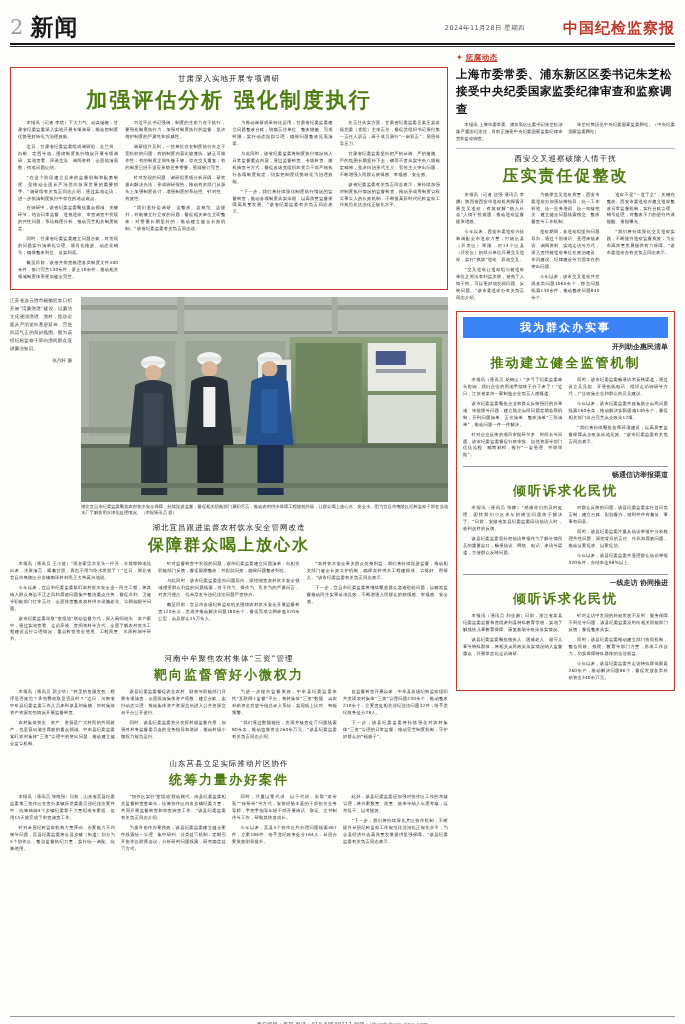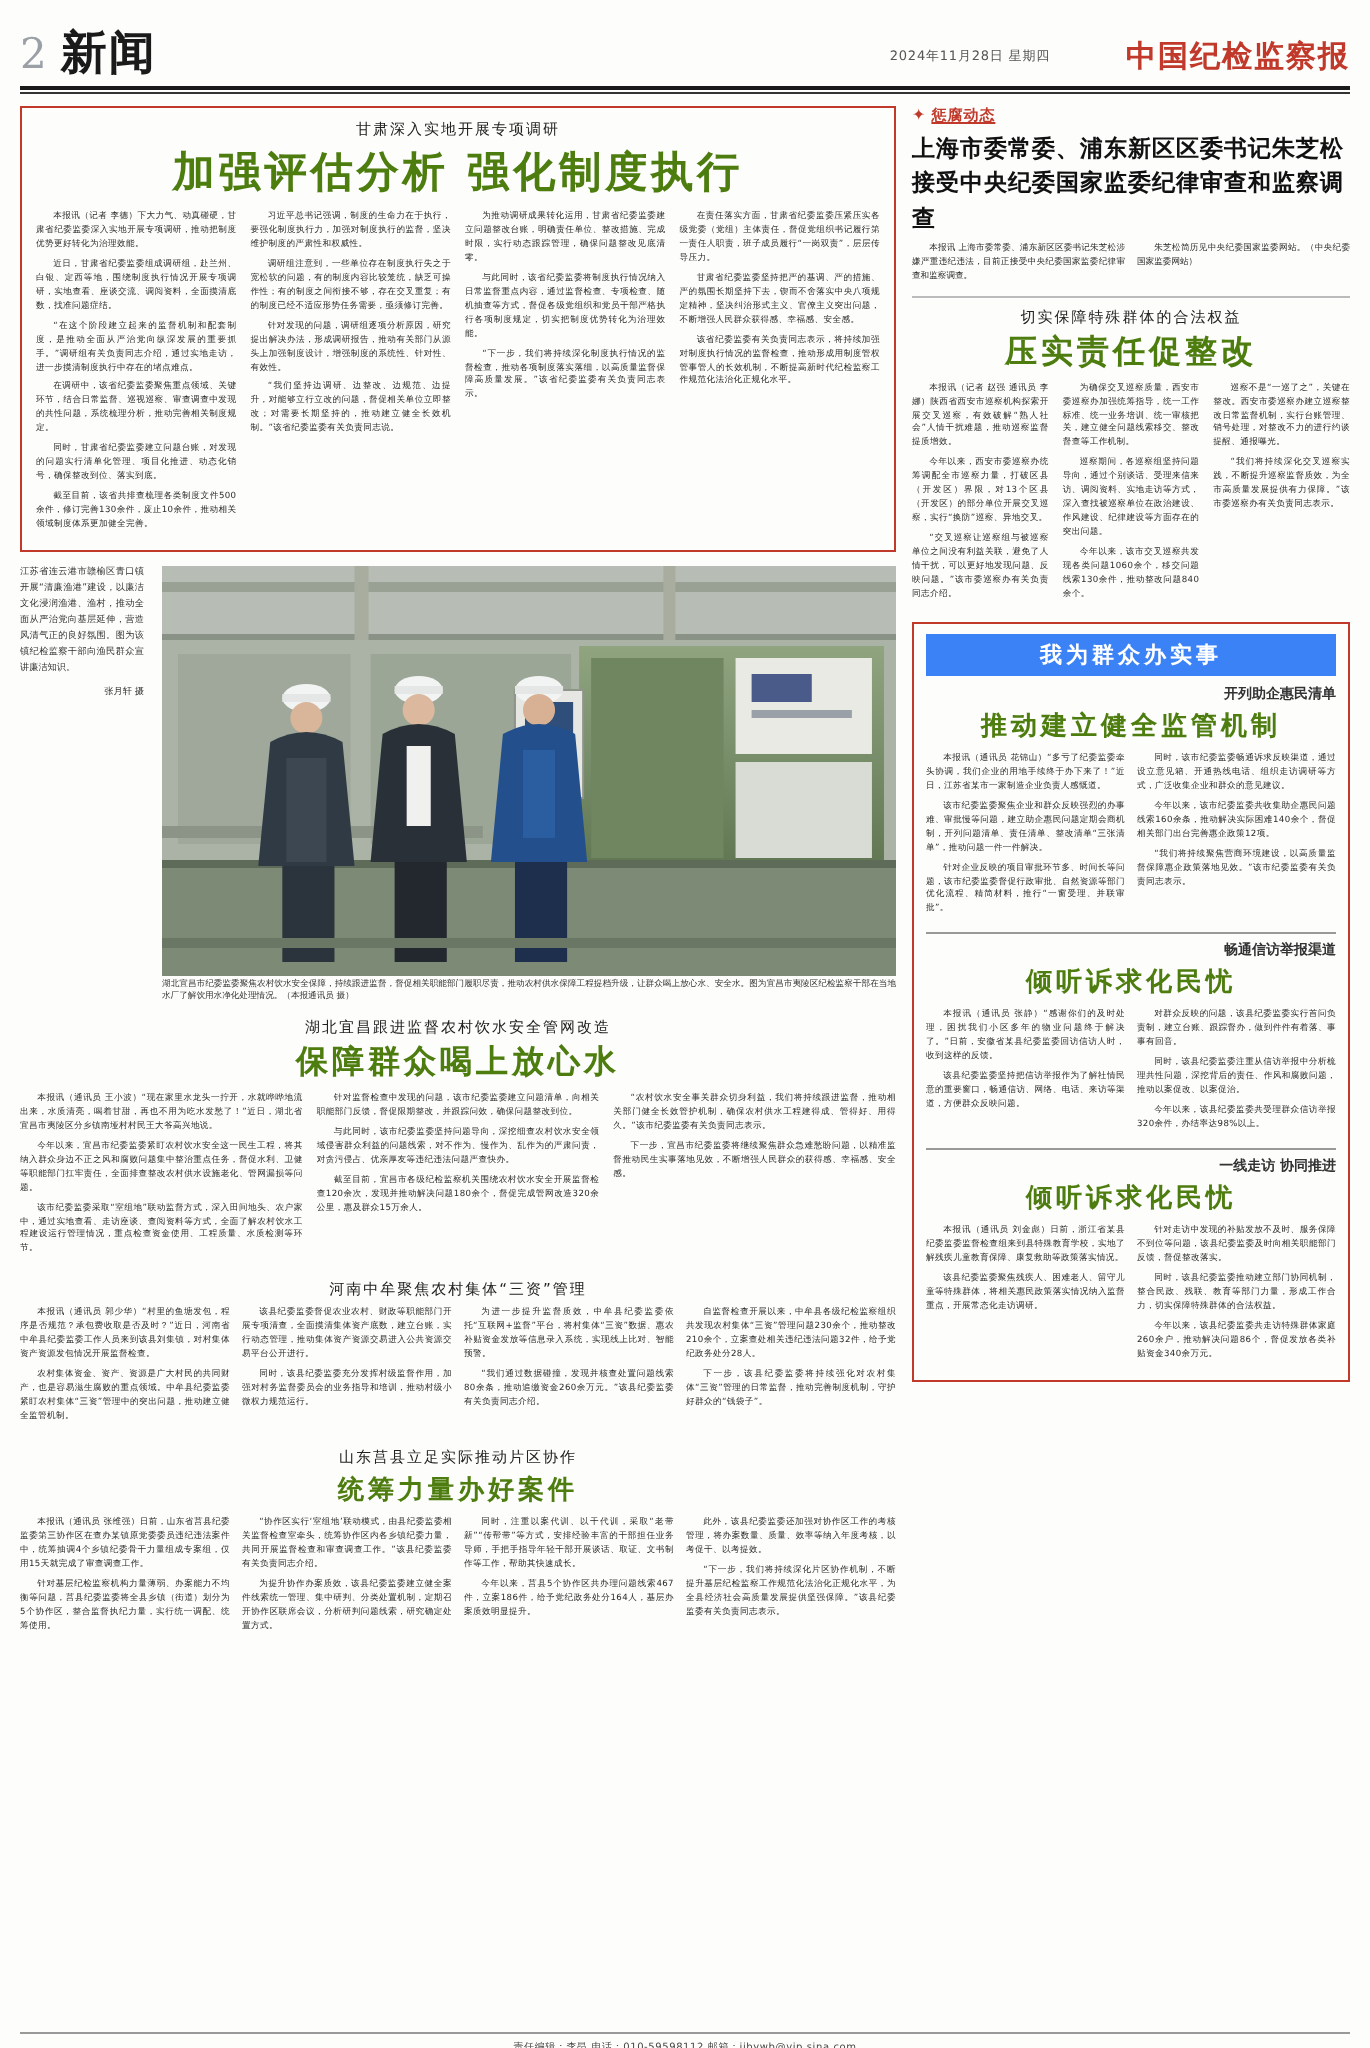--- a/index.html
+++ b/index.html
@@ -60,21 +60,21 @@
   .headline{
     text-align:center;font-weight:bold;letter-spacing:2px;
     font-family:"DejaVu Sans","Liberation Sans",sans-serif;color:#4d7c0f;
   }
   .h-xl{font-size:21px;margin:2px 0 6px 0;}
   .h-lg{font-size:16px;margin:2px 0 5px 0;}
   .h-md{font-size:13px;margin:2px 0 5px 0;}
 
   
   .lead-box{
-    border:1.3px solid #c0392b;padding:6px 7px 5px 7px;box-sizing:border-box;
+    border:1.3px solid #c0392b;padding:6px 7px 5px 7px;box-sizing:border-box;margin-top:14px;
   }
   .lead-cols{display:flex;gap:7px;margin-top:3px;}
   .lead-cols > div{flex:1;}
 
   
   .photo-wrap{margin-top:7px;}
   .photo{
     width:100%;height:205px;display:block;border:0;
   }
   .photo-caption{font-size:4.3px;color:#333;line-height:1.5;margin-top:2px;text-align:justify;}
@@ -269,20 +269,21 @@
           </div>
           <div class="cn-body">
             <p>“农村饮水安全事关群众切身利益，我们将持续跟进监督，推动相关部门健全长效管护机制，确保农村供水工程建得成、管得好、用得久。”该市纪委监委有关负责同志表示。</p>
             <p>下一步，宜昌市纪委监委将继续聚焦群众急难愁盼问题，以精准监督推动民生实事落地见效，不断增强人民群众的获得感、幸福感、安全感。</p>
           </div>
         </div>
       </div>
 
       <div style="margin-top:8px;">
         <div class="shoulder">河南中牟聚焦农村集体“三资”管理</div>
+        <div class="headline h-md">靶向监督管好小微权力</div>
         <div class="story-4col">
           <div class="cn-body">
             <p>本报讯（通讯员 郭少华）“村里的鱼塘发包，程序是否规范？承包费收取是否及时？”近日，河南省中牟县纪委监委工作人员来到该县刘集镇，对村集体资产资源发包情况开展监督检查。</p>
             <p>农村集体资金、资产、资源是广大村民的共同财产，也是容易滋生腐败的重点领域。中牟县纪委监委紧盯农村集体“三资”管理中的突出问题，推动建立健全监管机制。</p>
           </div>
           <div class="cn-body">
             <p>该县纪委监委督促农业农村、财政等职能部门开展专项清查，全面摸清集体资产底数，建立台账，实行动态管理，推动集体资产资源交易进入公共资源交易平台公开进行。</p>
             <p>同时，该县纪委监委充分发挥村级监督作用，加强对村务监督委员会的业务指导和培训，推动村级小微权力规范运行。</p>
           </div>
           <div class="cn-body">
@@ -332,21 +333,21 @@
         <div class="rc-sub">
           <p style="margin:0;text-indent:2em;">本报讯  上海市委常委、浦东新区区委书记朱芝松涉嫌严重违纪违法，目前正接受中央纪委国家监委纪律审查和监察调查。</p>
         </div>
         <div class="rc-sub">
           <p style="margin:0;text-indent:2em;">朱芝松简历见中央纪委国家监委网站。（中央纪委国家监委网站）</p>
         </div>
       </div>
 
       <div class="hr-thin"></div>
 
-      <div class="shoulder">切实保障特殊群体的合法权益</div>
+      <div class="shoulder">西安交叉巡察破除人情干扰</div>
       <div class="headline h-lg">压实责任促整改</div>
       <div class="story-3col" style="margin-top:2px;">
         <div class="cn-body">
           <p>本报讯（记者 赵强 通讯员 李娜）陕西省西安市巡察机构探索开展交叉巡察，有效破解“熟人社会”人情干扰难题，推动巡察监督提质增效。</p>
           <p>今年以来，西安市委巡察办统筹调配全市巡察力量，打破区县（开发区）界限，对13个区县（开发区）的部分单位开展交叉巡察，实行“换防”巡察、异地交叉。</p>
           <p>“交叉巡察让巡察组与被巡察单位之间没有利益关联，避免了人情干扰，可以更好地发现问题、反映问题。”该市委巡察办有关负责同志介绍。</p>
         </div>
         <div class="cn-body">
           <p>为确保交叉巡察质量，西安市委巡察办加强统筹指导，统一工作标准、统一业务培训、统一审核把关，建立健全问题线索移交、整改督查等工作机制。</p>
           <p>巡察期间，各巡察组坚持问题导向，通过个别谈话、受理来信来访、调阅资料、实地走访等方式，深入查找被巡察单位在政治建设、作风建设、纪律建设等方面存在的突出问题。</p>

